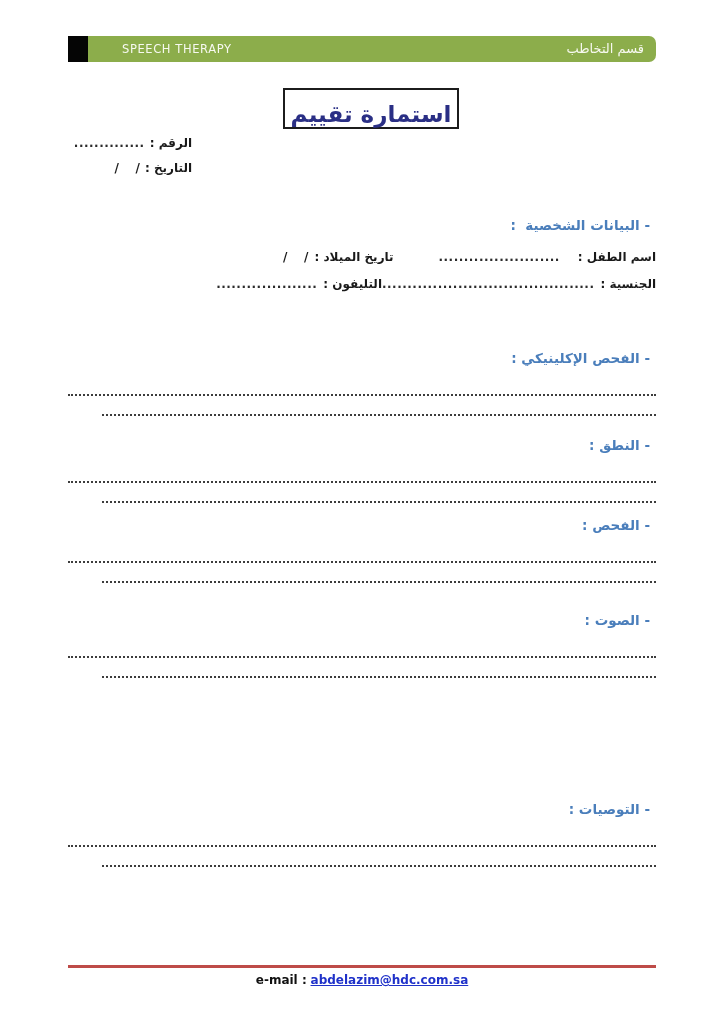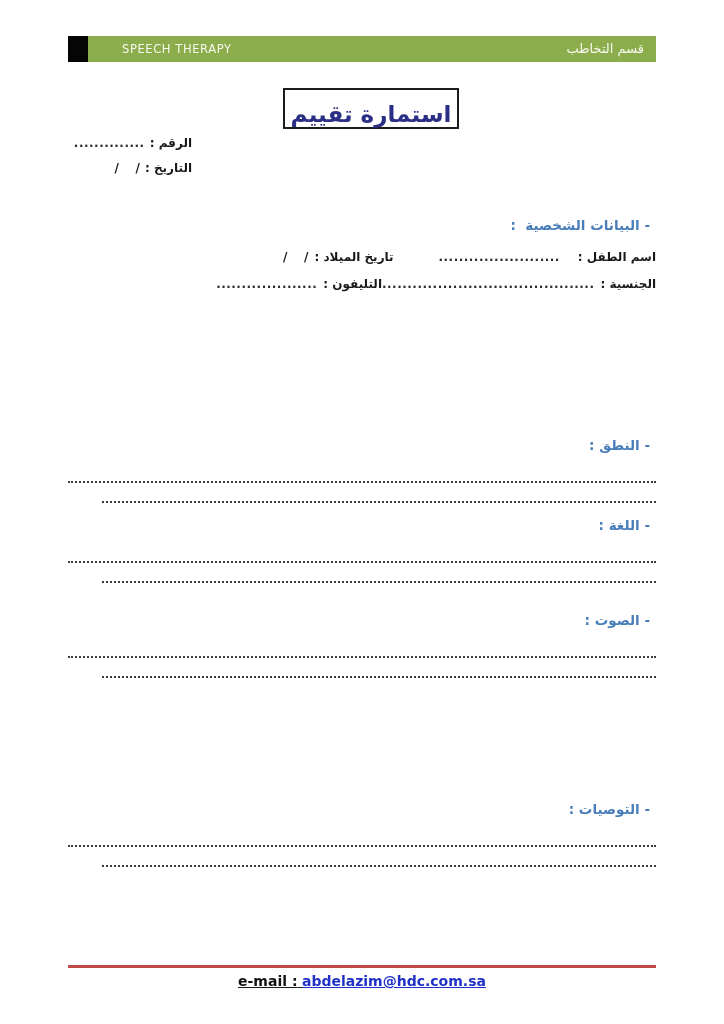--- a/index.html
+++ b/index.html
@@ -16,20 +16,21 @@
     font-family: "DejaVu Sans", "Liberation Sans", sans-serif;
     color: #1a1a1a;
   }
 
   
   .header-bar {
     position: absolute;
     left: 68px; top: 36px;
     width: 588px; height: 26px;
     background: #8CAD4B;
+    border-radius: 7px;
   }
   .corner-mark {
     position: absolute;
     left: 0; top: 0;
     width: 20px; height: 26px;
     background: #050505;
   }
   .header-left {
     position: absolute;
     left: 54px; top: 0;
@@ -144,22 +145,21 @@
     position: absolute;
     left: 68px; top: 965px;
     width: 588px; height: 3px;
     background: #BE4B48;
   }
   .email-line {
     position: absolute;
     left: 0; top: 973px;
     width: 724px;
     text-align: center;
-    font-size: 14px;
-    text-decoration: underline;
+    font-size: 12px;
   }
   .email-label { color: #111111; font-weight: bold; }
   .email-link {
     color: #1F31C9;
     font-weight: bold;
     text-decoration: underline;
     cursor: pointer;
   }
 </style>
 </head>
@@ -205,29 +205,34 @@
         <span>الجنسية :</span>
         <span class="dots-text">..........................................</span>
       </div>
       <div class="p-cell">
         <span>التليفون :</span>
         <span class="dots-text">....................</span>
       </div>
     </div>
   </div>
 
+  <div class="section sec-0">
+    <div class="blue-heading" dir="rtl">- الفحص الإكلينيكي :</div>
+    <div class="dotline first"></div>
+    <div class="dotline second"></div>
+  </div>
 
   <div class="section sec-1">
     <div class="blue-heading" dir="rtl">- النطق :</div>
     <div class="dotline first"></div>
     <div class="dotline second"></div>
   </div>
 
   <div class="section sec-2">
-    <div class="blue-heading" dir="rtl">- اللغة :</div>
+    <div class="blue-heading" dir="rtl">- الفحص :</div>
     <div class="dotline first"></div>
     <div class="dotline second"></div>
   </div>
 
   <div class="section sec-3">
     <div class="blue-heading" dir="rtl">- الصوت :</div>
     <div class="dotline first"></div>
     <div class="dotline second"></div>
   </div>
 

